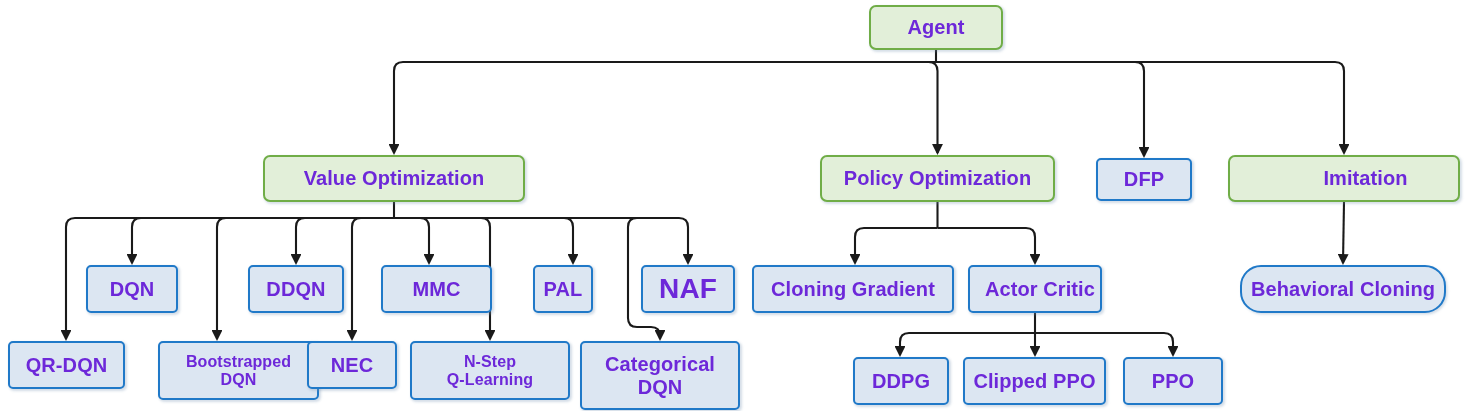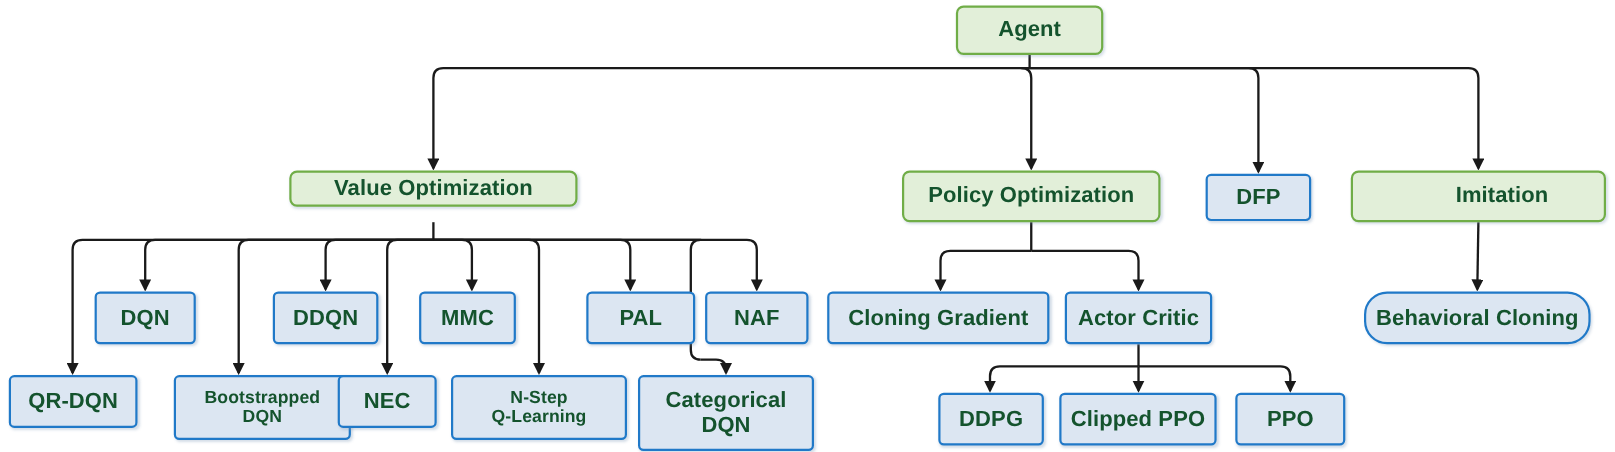--- a/index.html
+++ b/index.html
@@ -26,21 +26,21 @@
     pointer-events: none;
   }
   .node {
     position: absolute;
     box-sizing: border-box;
     display: flex;
     align-items: center;
     justify-content: center;
     text-align: center;
     font-weight: bold;
-    color: #14532d;
+    color: #6d28d9;
     line-height: 1.12;
     letter-spacing: 0.1px;
     z-index: 2;
   }
   .node.green {
     background: #e2efd9;
     border: 2.5px solid #70ad47;
     border-radius: 7px;
     box-shadow: 1.5px 1.5px 2.5px rgba(120,150,180,0.30);
   }
@@ -94,46 +94,46 @@
         <path d="M 1035 333 L 1035 355" marker-end="url(#arrow)"></path>
         <path d="M 1035 333 L 1164 333 Q 1173 333 1173 342 L 1173 355" marker-end="url(#arrow)"></path>
         <path d="M 1344 202 L 1343 263" marker-end="url(#arrow)"></path>
       </g>
   </svg>
 
   <div class="node green" style="left: 869px; top: 5px; width: 134px; height: 45px; font-size: 20px;">
     <span class="lbl">Agent</span>
   </div>
 
-  <div class="node green" style="left: 263px; top: 155px; width: 262px; height: 33px; font-size: 20px;">
+  <div class="node green" style="left: 263px; top: 155px; width: 262px; height: 47px; font-size: 20px;">
     <span class="lbl">Value Optimization</span>
   </div>
   <div class="node green" style="left: 820px; top: 155px; width: 235px; height: 47px; font-size: 20px;">
     <span class="lbl">Policy Optimization</span>
   </div>
   <div class="node blue" style="left: 1096px; top: 158px; width: 96px; height: 43px; font-size: 20px;">
     <span class="lbl">DFP</span>
   </div>
   <div class="node green" style="left: 1228px; top: 155px; width: 232px; height: 47px; font-size: 20px; padding-left: 43px;">
     <span class="lbl">Imitation</span>
   </div>
 
   <div class="node blue" style="left: 86px; top: 265px; width: 92px; height: 48px; font-size: 20px;">
     <span class="lbl">DQN</span>
   </div>
   <div class="node blue" style="left: 248px; top: 265px; width: 96px; height: 48px; font-size: 20px;">
     <span class="lbl">DDQN</span>
   </div>
-  <div class="node blue" style="left: 381px; top: 265px; width: 88px; height: 48px; font-size: 20px;">
+  <div class="node blue" style="left: 381px; top: 265px; width: 111px; height: 48px; font-size: 20px;">
     <span class="lbl">MMC</span>
   </div>
-  <div class="node blue" style="left: 533px; top: 265px; width: 99px; height: 48px; font-size: 20px;">
+  <div class="node blue" style="left: 533px; top: 265px; width: 60px; height: 48px; font-size: 20px;">
     <span class="lbl">PAL</span>
   </div>
-  <div class="node blue" style="left: 641px; top: 265px; width: 94px; height: 48px; font-size: 20px;">
+  <div class="node blue" style="left: 641px; top: 265px; width: 94px; height: 48px; font-size: 28px;">
     <span class="lbl">NAF</span>
   </div>
 
   <div class="node blue" style="left: 8px; top: 341px; width: 117px; height: 48px; font-size: 20px;">
     <span class="lbl">QR-DQN</span>
   </div>
   <div class="node blue" style="left: 136px; top: 341px; width: 161px; height: 59px; font-size: 16px; margin-left: 22px;">
     <span class="lbl">Bootstrapped
 DQN</span>
   </div>
@@ -145,21 +145,21 @@
 Q-Learning</span>
   </div>
   <div class="node blue" style="left: 580px; top: 341px; width: 160px; height: 69px; font-size: 20px;">
     <span class="lbl">Categorical
 DQN</span>
   </div>
 
   <div class="node blue" style="left: 752px; top: 265px; width: 202px; height: 48px; font-size: 20px;">
     <span class="lbl">Cloning Gradient</span>
   </div>
-  <div class="node blue" style="left: 968px; top: 265px; width: 134px; height: 48px; font-size: 20px;">
+  <div class="node blue" style="left: 968px; top: 265px; width: 134px; height: 48px; font-size: 20px; text-align: right;">
     <span class="lbl">Actor Critic</span>
   </div>
 
   <div class="node blue" style="left: 853px; top: 357px; width: 96px; height: 48px; font-size: 20px;">
     <span class="lbl">DDPG</span>
   </div>
   <div class="node blue" style="left: 963px; top: 357px; width: 143px; height: 48px; font-size: 20px;">
     <span class="lbl">Clipped PPO</span>
   </div>
   <div class="node blue" style="left: 1123px; top: 357px; width: 100px; height: 48px; font-size: 20px;">

